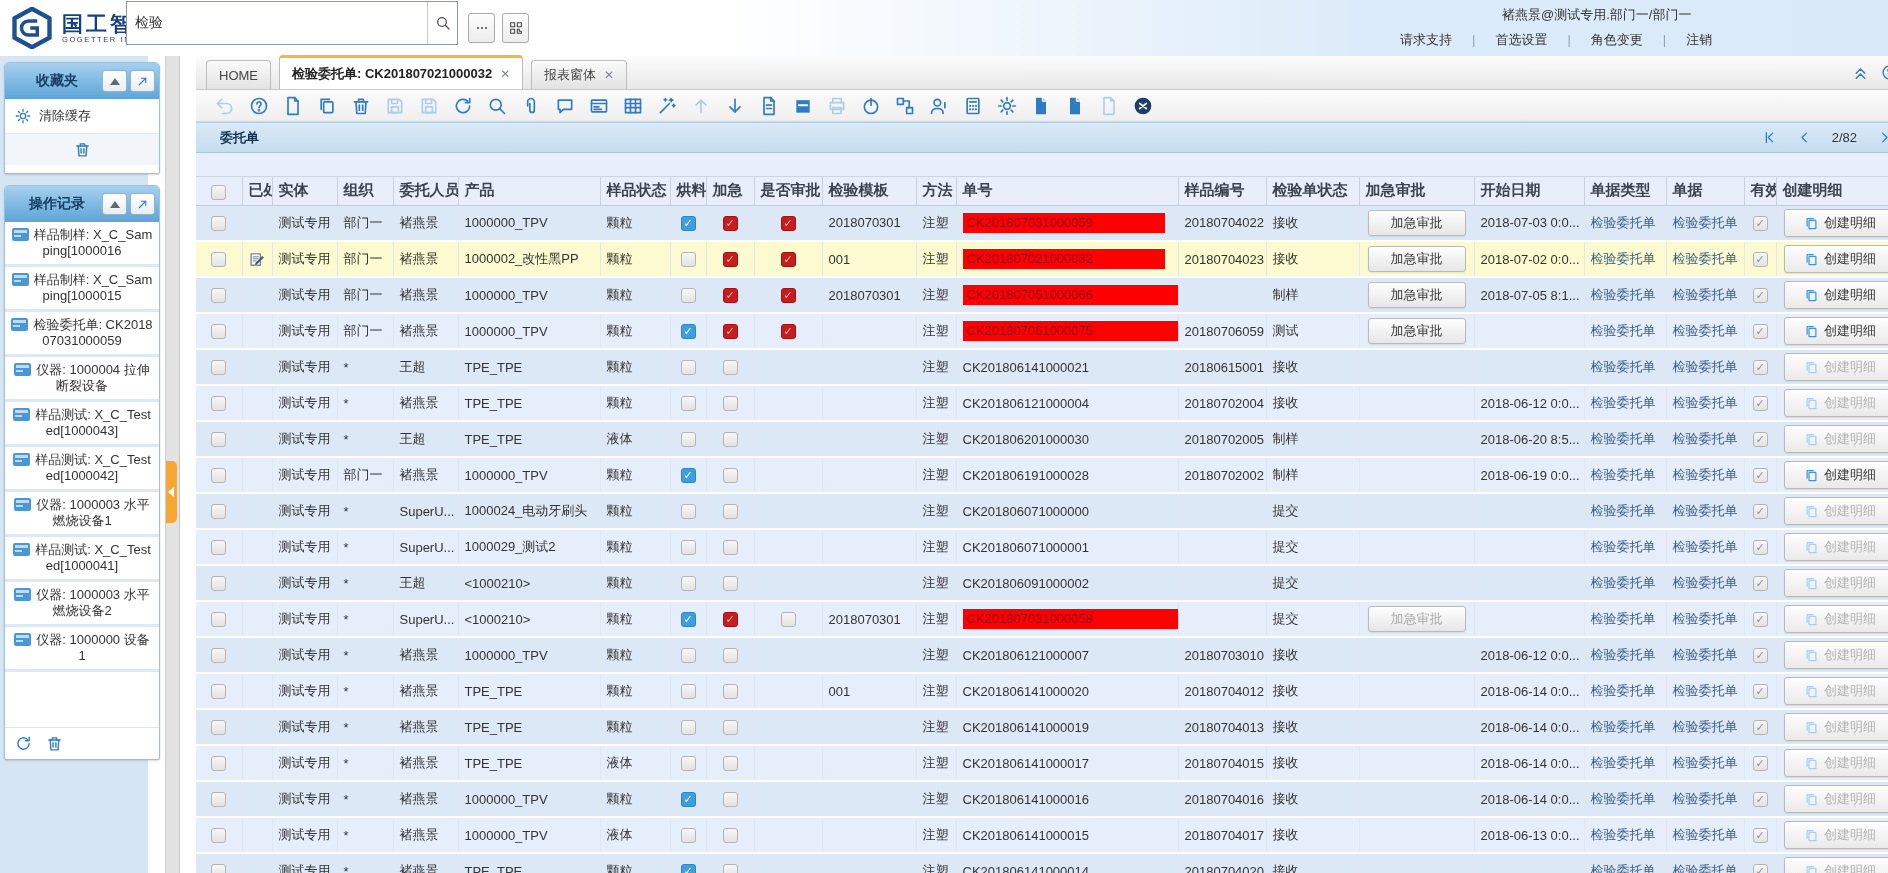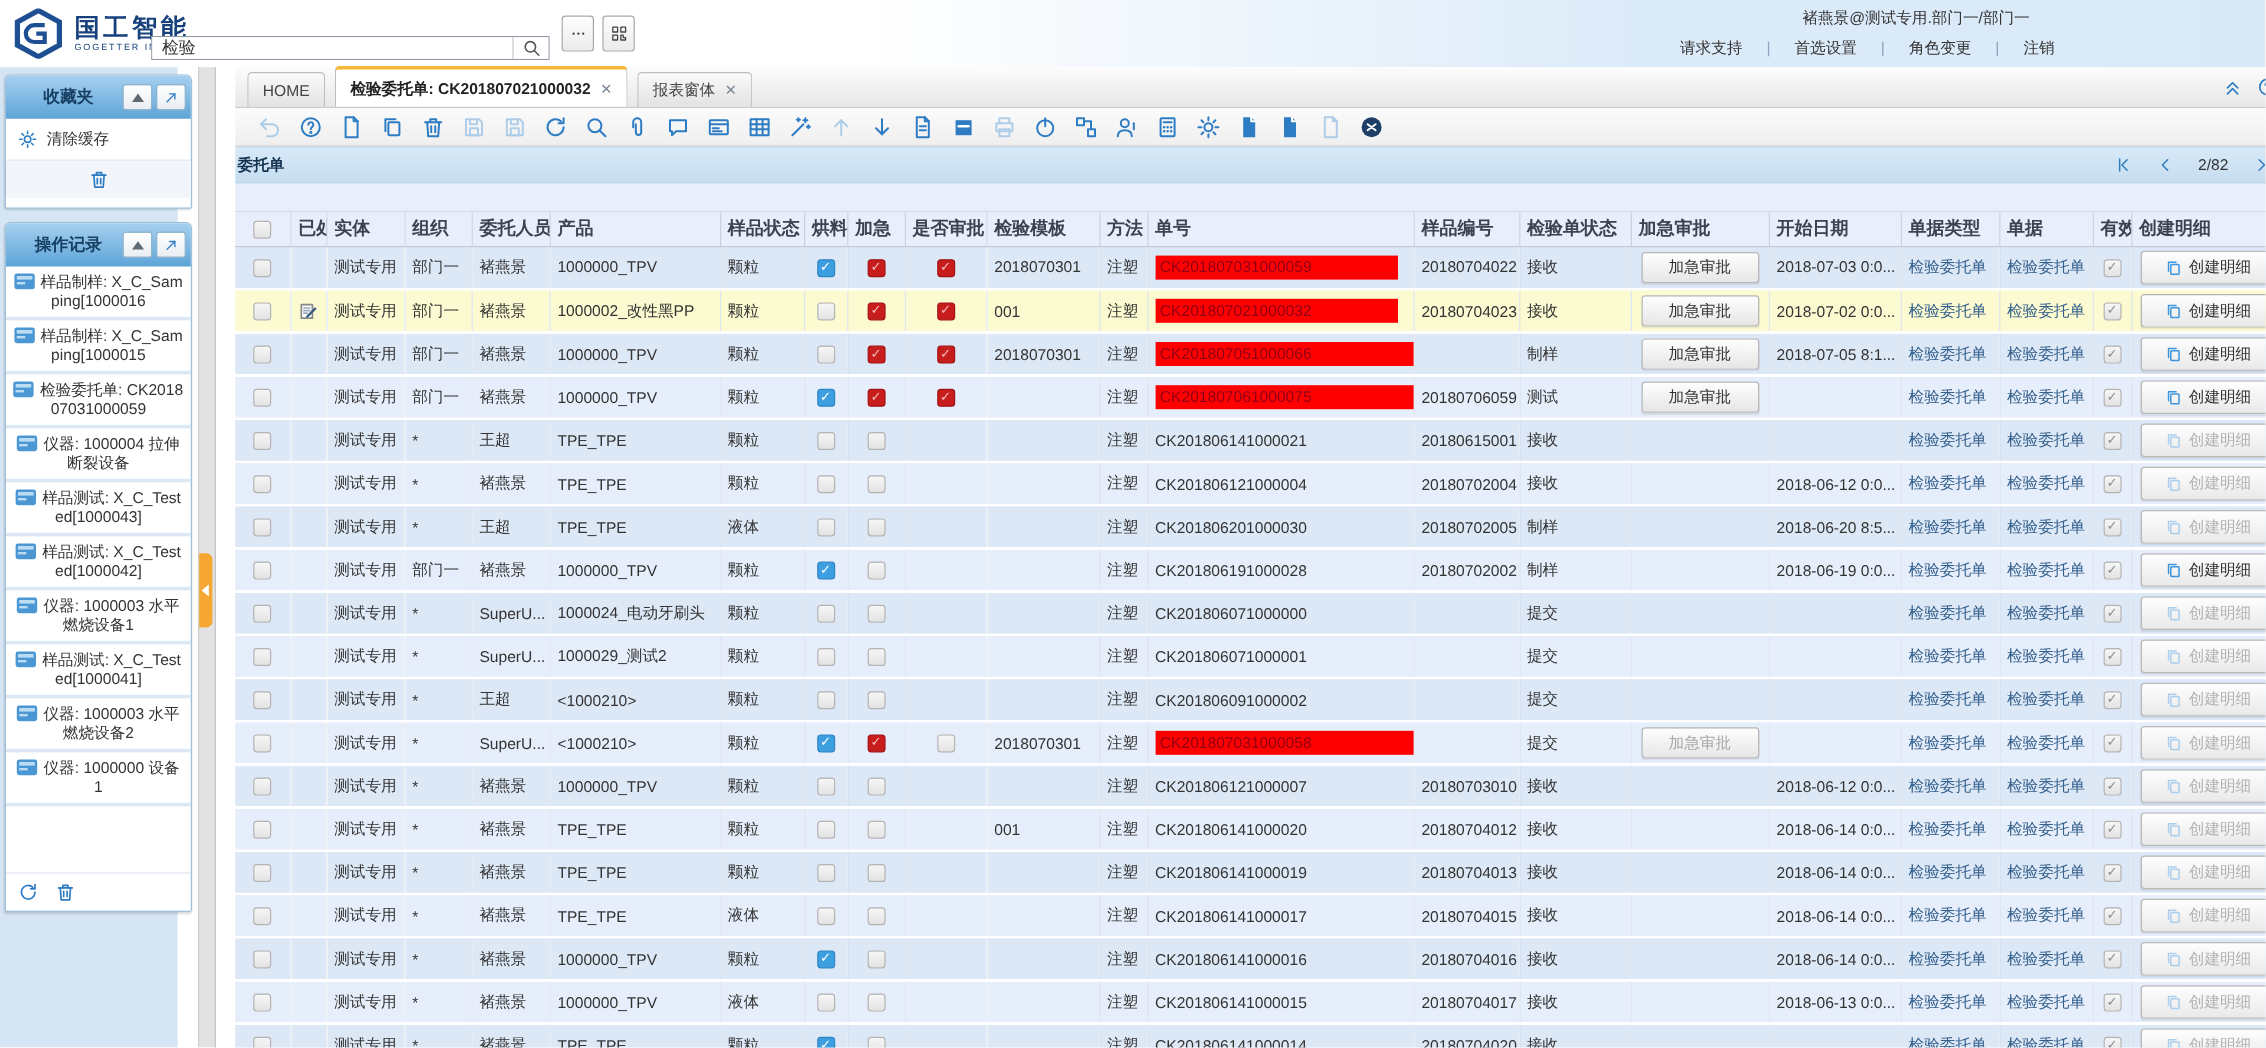--- a/index.html
+++ b/index.html
@@ -9,21 +9,21 @@
   svg.ic { display:inline-block; vertical-align:middle; fill:none; stroke:currentColor; stroke-width:2; stroke-linecap:round; stroke-linejoin:round; }
 
   
   #topbar { position:absolute; left:0; top:0; width:1888px; height:56px;
     background:linear-gradient(to right,#ffffff 0%,#ffffff 38%,#dcebf9 72%,#d9e9f8 100%); }
   #logo { position:absolute; left:10px; top:7px; display:flex; align-items:center; }
   #logo-mark { width:44px; height:42px; color:#1d4f92; }
   #logo-text { margin-left:8px; }
   #logo-title { font-size:21px; font-weight:bold; color:#16417c; letter-spacing:3px; line-height:22px;}
   #logo-sub { font-size:7.5px; color:#16417c; letter-spacing:1.6px; }
-  #searchwrap { position:absolute; left:126px; top:30px; width:332px; height:20px; border:1px solid #8f9aa6; background:#fff; display:flex; }
+  #searchwrap { position:absolute; left:126px; top:1px; width:332px; height:44px; border:1px solid #8f9aa6; background:#fff; display:flex; }
   #searchinput { flex:1; border:none; outline:none; padding:0 8px; font-size:14px; color:#333; background:#fff; }
   #searchbtn { width:30px; border-left:1px solid #c8c8c8; background:#fff; color:#555; display:flex; align-items:center; justify-content:center; cursor:pointer; }
   .sqbtn { position:absolute; top:13px; width:27px; height:30px; border:1px solid #a8a8a8; border-radius:3px;
     background:linear-gradient(#fdfdfd,#ececec); color:#444; display:flex; align-items:center; justify-content:center; cursor:pointer; }
   #morebtn { left:468px; }
   #qrbtn { left:502px; }
   #userline { position:absolute; left:1502px; top:6px; width:600px; white-space:nowrap; font-size:13px; color:#333; }
   #linkline { position:absolute; left:1380px; top:31px; width:600px; white-space:nowrap; font-size:13px; }
   #linkline a { color:#333; text-decoration:none; margin:0 20px; cursor:pointer; }
   #linkline .sep { color:#8aa4bd; }
@@ -60,21 +60,21 @@
     background:linear-gradient(#fafafa,#e2e2e2); display:flex; align-items:center; padding:0 12px; gap:8px; cursor:pointer; color:#444; font-size:13px; }
   .tab.active { height:34px; background:#fff; border-top:3px solid #f6b636; font-weight:bold; color:#222; z-index:2;text-align:center; }
   .tab .x { color:#7b8794; font-size:12px; font-weight:bold; cursor:pointer; }
   #strip-icons { position:absolute; right:6px; top:8px; display:flex; gap:12px; color:#2e7cc3; }
 
   #toolbar { position:absolute; left:0; top:34px; width:1708px; height:32px; background:linear-gradient(#fbfbfb,#efefef); border-bottom:1px solid #d5d5d5; display:flex; align-items:center; padding-left:12px; }
   .tbi { width:34px; height:26px; display:flex; align-items:center; justify-content:center; color:#2e7cc3; cursor:pointer; border-radius:3px; }
   .tbi.disabled { color:#aecde9; cursor:default; }
 
   #panelbar { position:absolute; left:0; top:66px; width:1708px; height:31px; background:linear-gradient(#d8e9f7,#c6ddf0); border-top:1px solid #b7cfe2; border-bottom:1px solid #aac6dc; display:flex; align-items:center; }
-  #panelbar-title { margin-left:2px; font-weight:bold; color:#13324f; }
+  #panelbar-title { margin-left:24px; font-weight:bold; color:#13324f; }
   #pager { position:absolute; right:12px; display:flex; align-items:center; gap:20px; color:#2e7cc3; }
   #pager .pg { cursor:pointer; display:flex; align-items:center; }
   #pager .count { color:#333; font-size:13px; }
 
   #gridgap { position:absolute; left:0; top:97px; width:1708px; height:24px; background:#e8eefb; border-bottom:1px solid #cdd5e4; }
 
   
   #grid { position:absolute; left:0; top:121px; width:1708px; }
   table { border-collapse:collapse; table-layout:fixed; width:1708px; }
   th { height:28px; background:#e8eefb; font-weight:bold; color:#3c4350; text-align:left; padding:0 6px;

